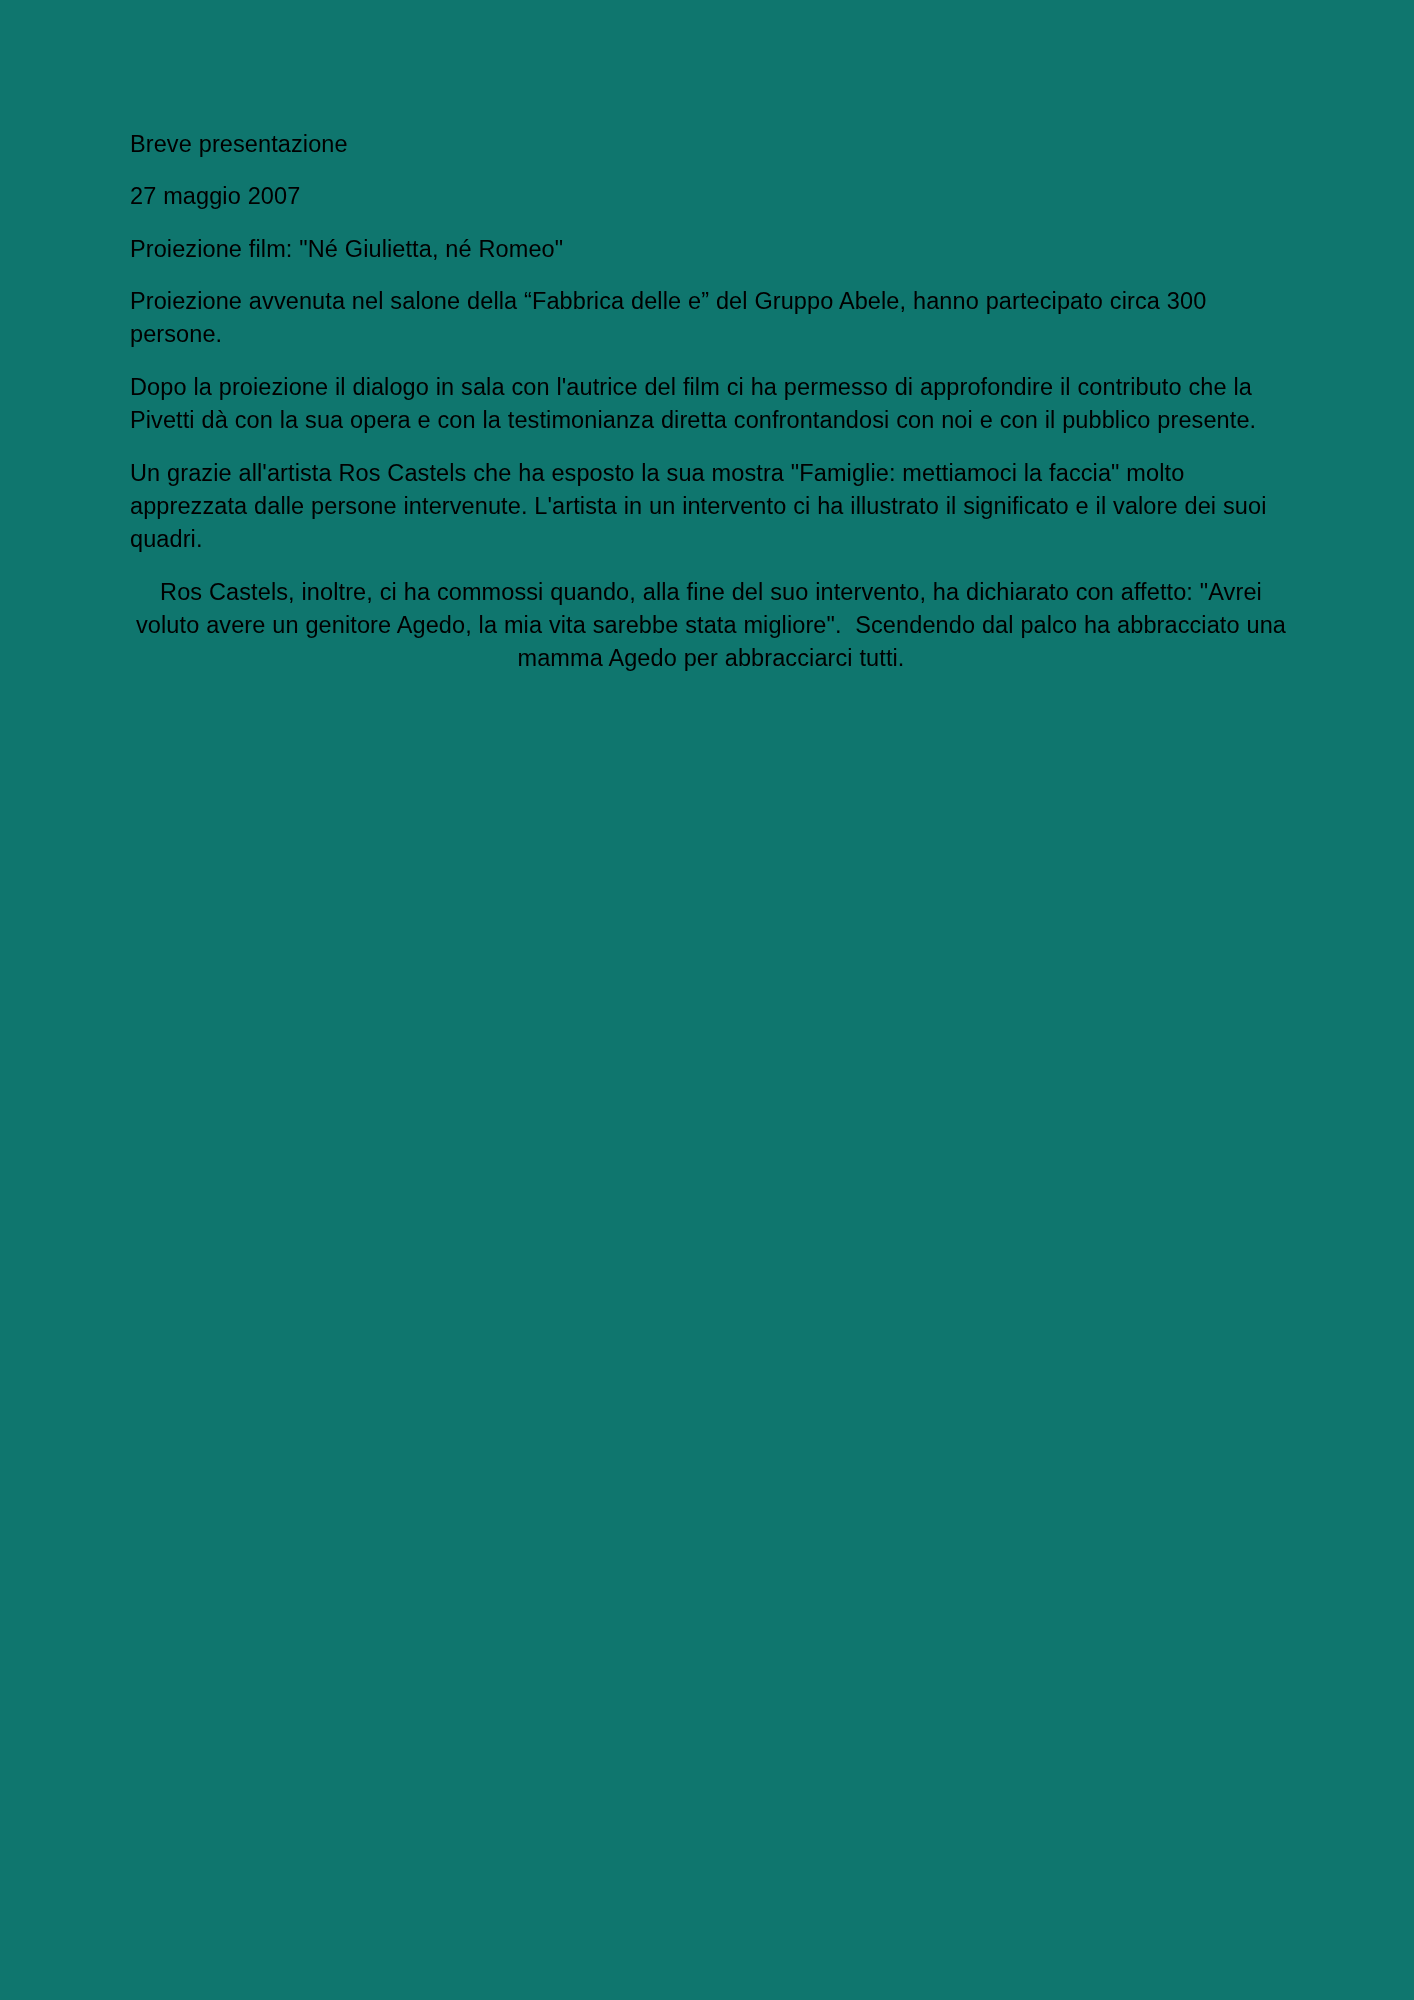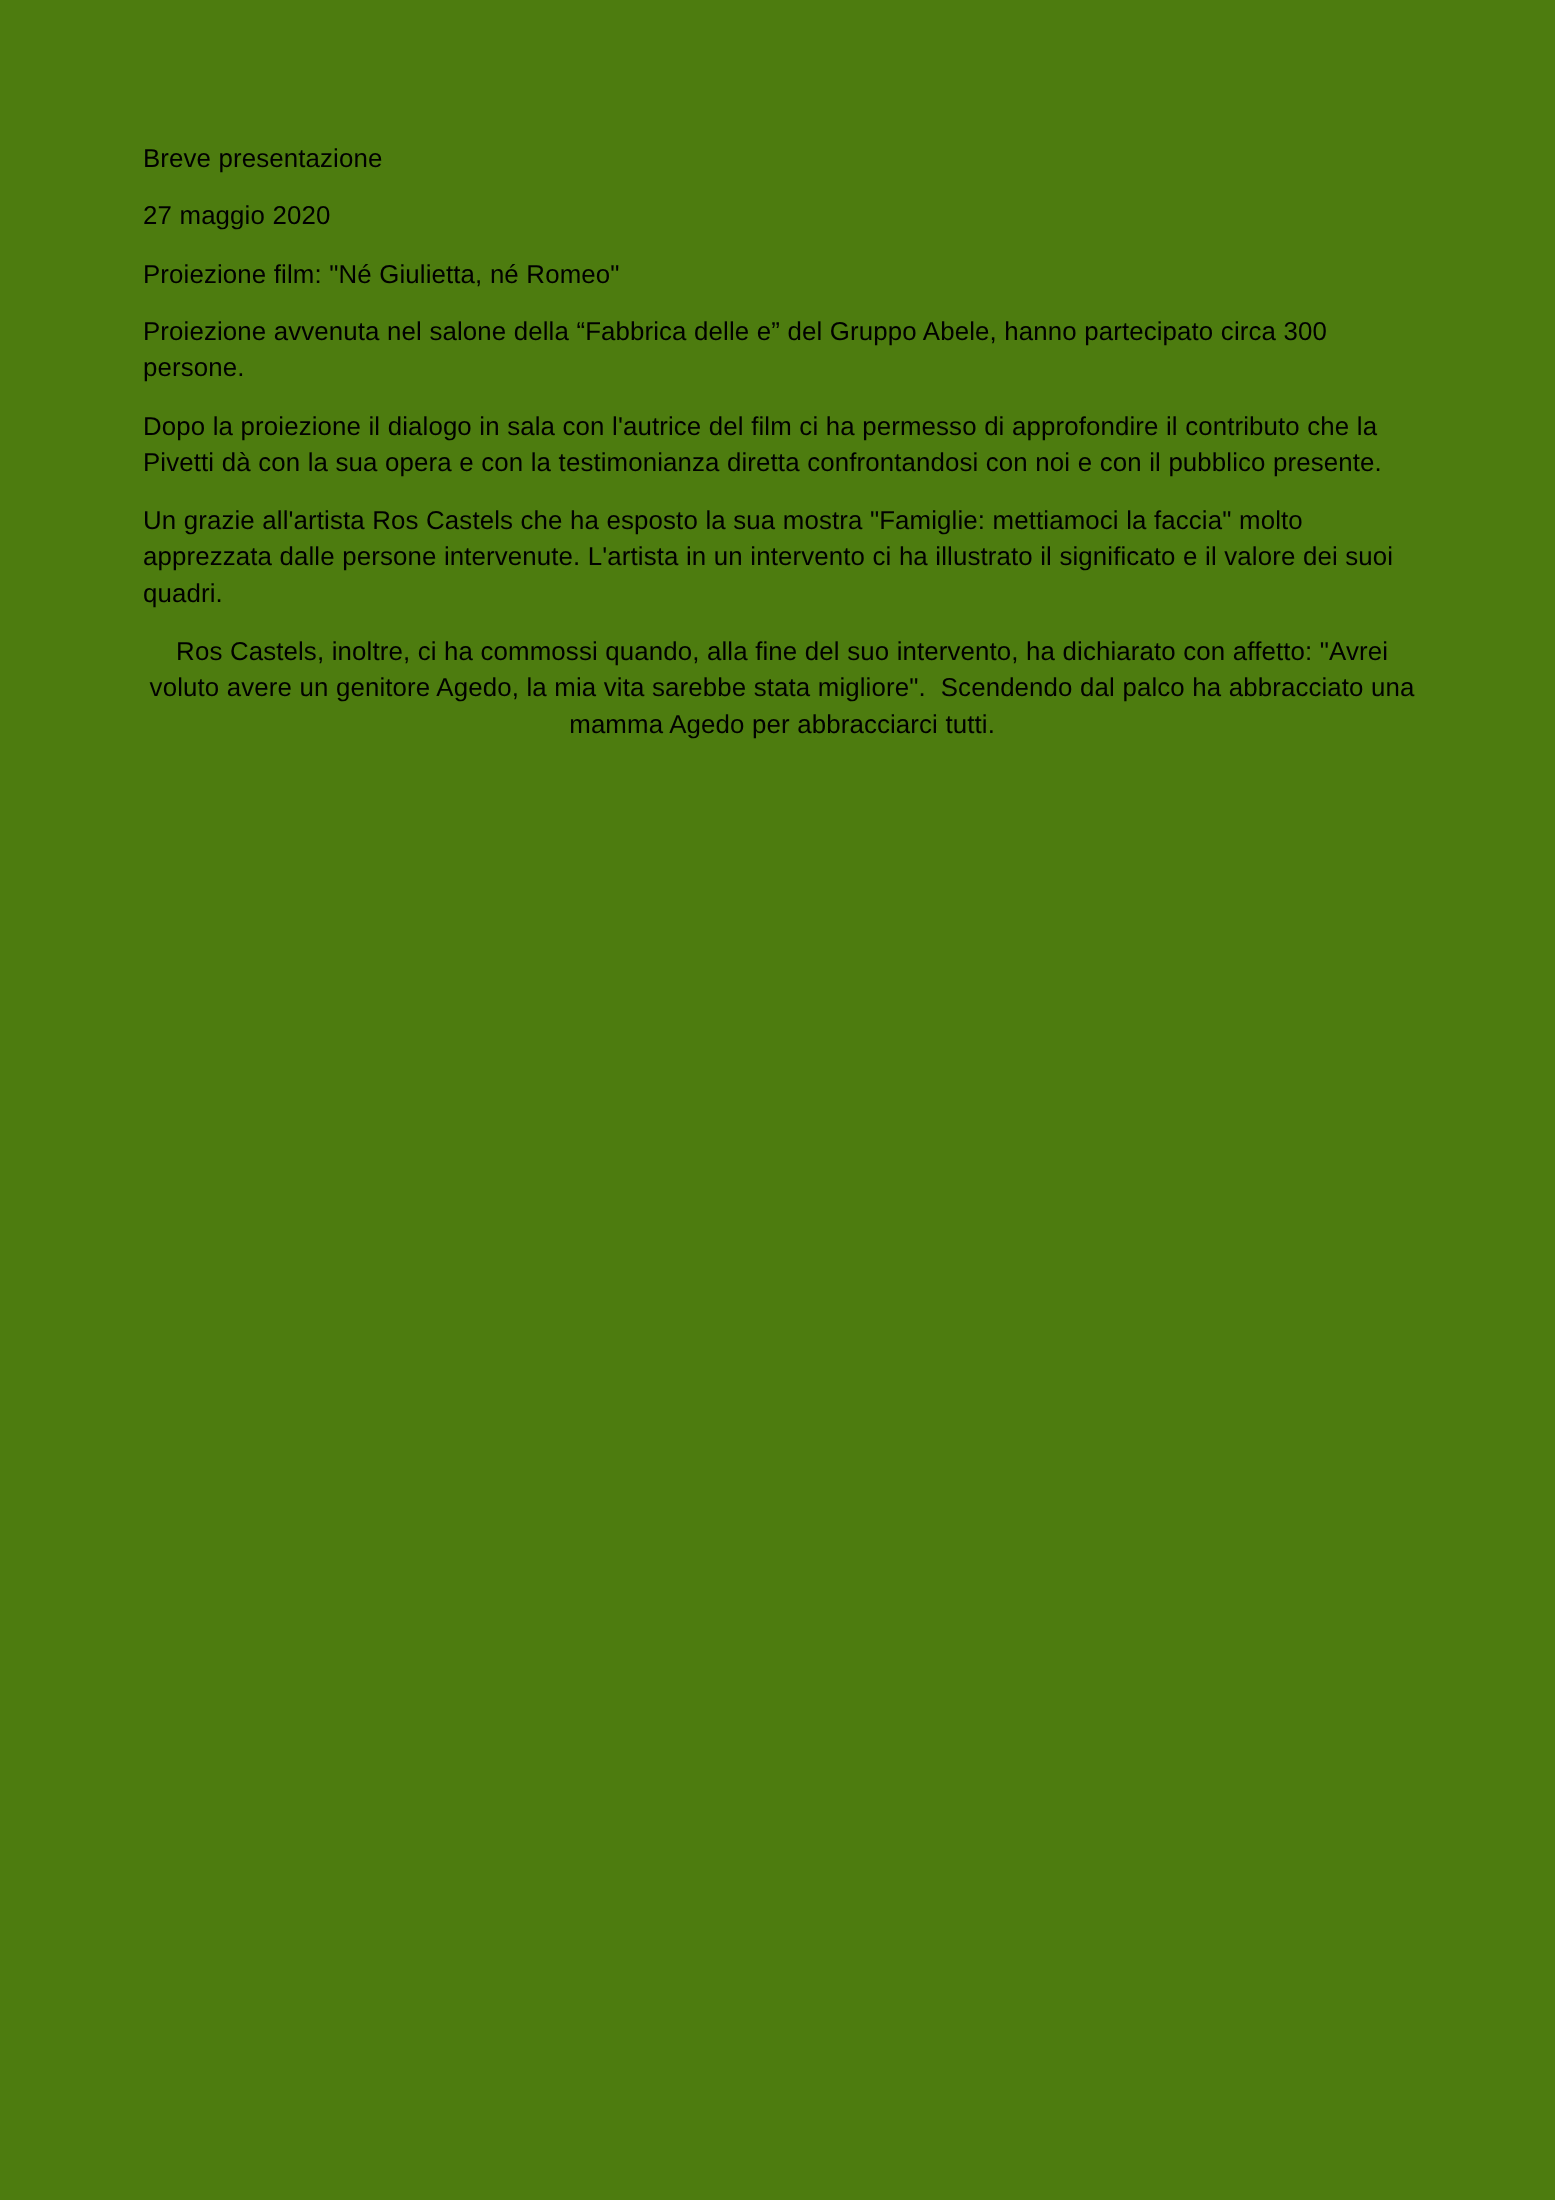--- a/index.html
+++ b/index.html
@@ -8,21 +8,21 @@
     background: #ffffff;
   }
   body {
     font-family: "Liberation Sans", sans-serif;
     color: #000000;
   }
   .page {
     position: relative;
     width: 1414px;
     height: 2000px;
-    background: #4d7c0f;
+    background: #0f766e;
     box-sizing: border-box;
     overflow: hidden;
   }
   .doc-body {
     position: absolute;
     left: 130px;
     top: 128px;
     width: 1162px;
   }
   .para {
@@ -40,21 +40,21 @@
   }
 </style>
 </head>
 <body>
 
 <div class="page">
   <div class="doc-body">
 
     <p class="para">Breve presentazione</p>
 
-    <p class="para">27 maggio 2020</p>
+    <p class="para">27 maggio 2007</p>
 
     <p class="para">Proiezione film: "Né Giulietta, né Romeo"</p>
 
     <p class="para">Proiezione avvenuta nel salone della “Fabbrica delle e” del Gruppo Abele, hanno partecipato circa 300 persone.</p>
 
 
     <p class="para">Dopo la proiezione il dialogo in sala con l'autrice del film ci ha permesso di approfondire il contributo che la Pivetti dà con la sua opera e con la testimonianza diretta confrontandosi con noi e con il pubblico presente.</p>
 
     <p class="para">Un grazie all'artista Ros Castels che ha esposto la sua mostra "Famiglie: mettiamoci la faccia" molto apprezzata dalle persone intervenute. L'artista in un intervento ci ha illustrato il significato e il valore dei suoi quadri.</p>
 

